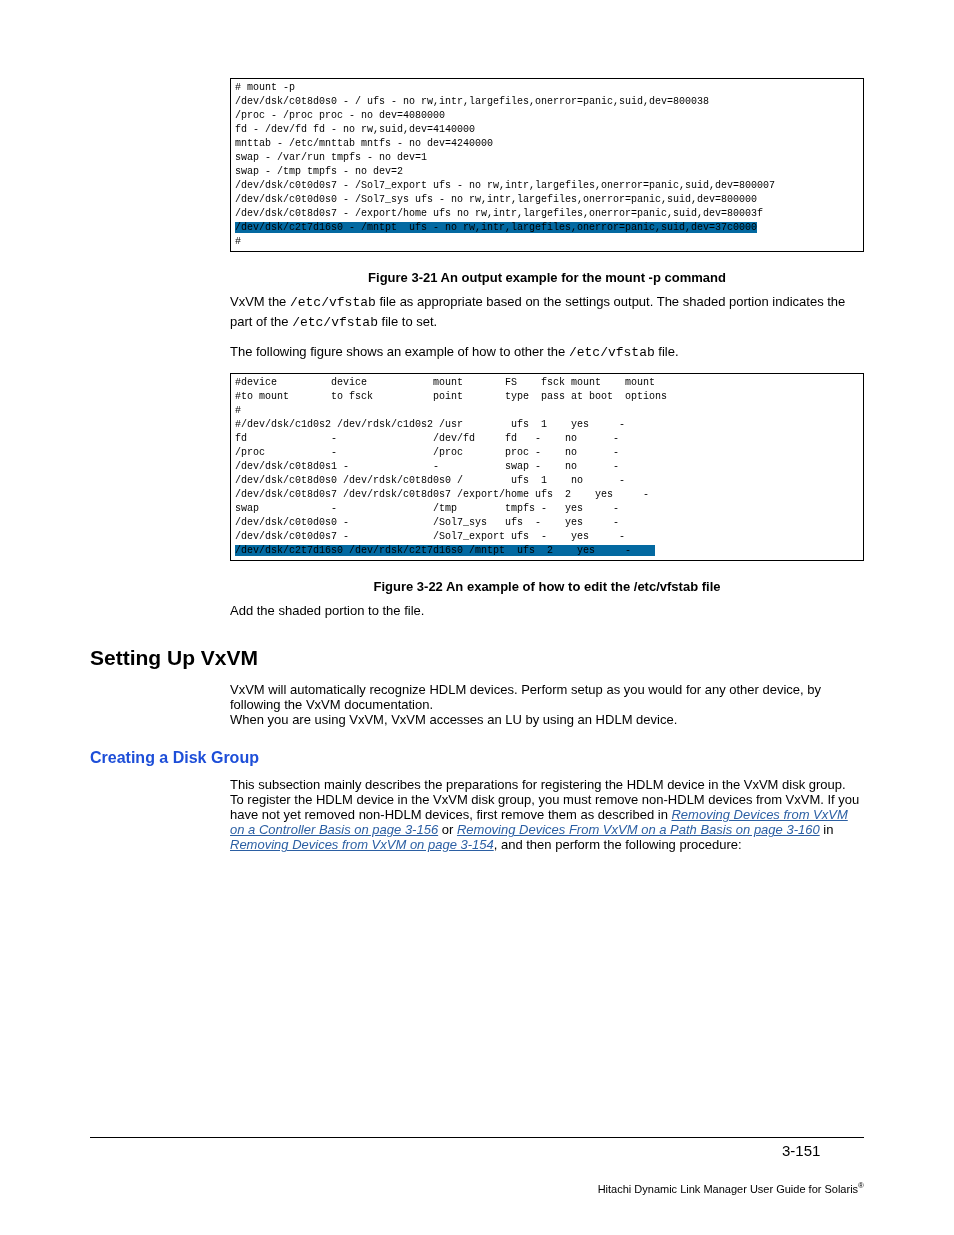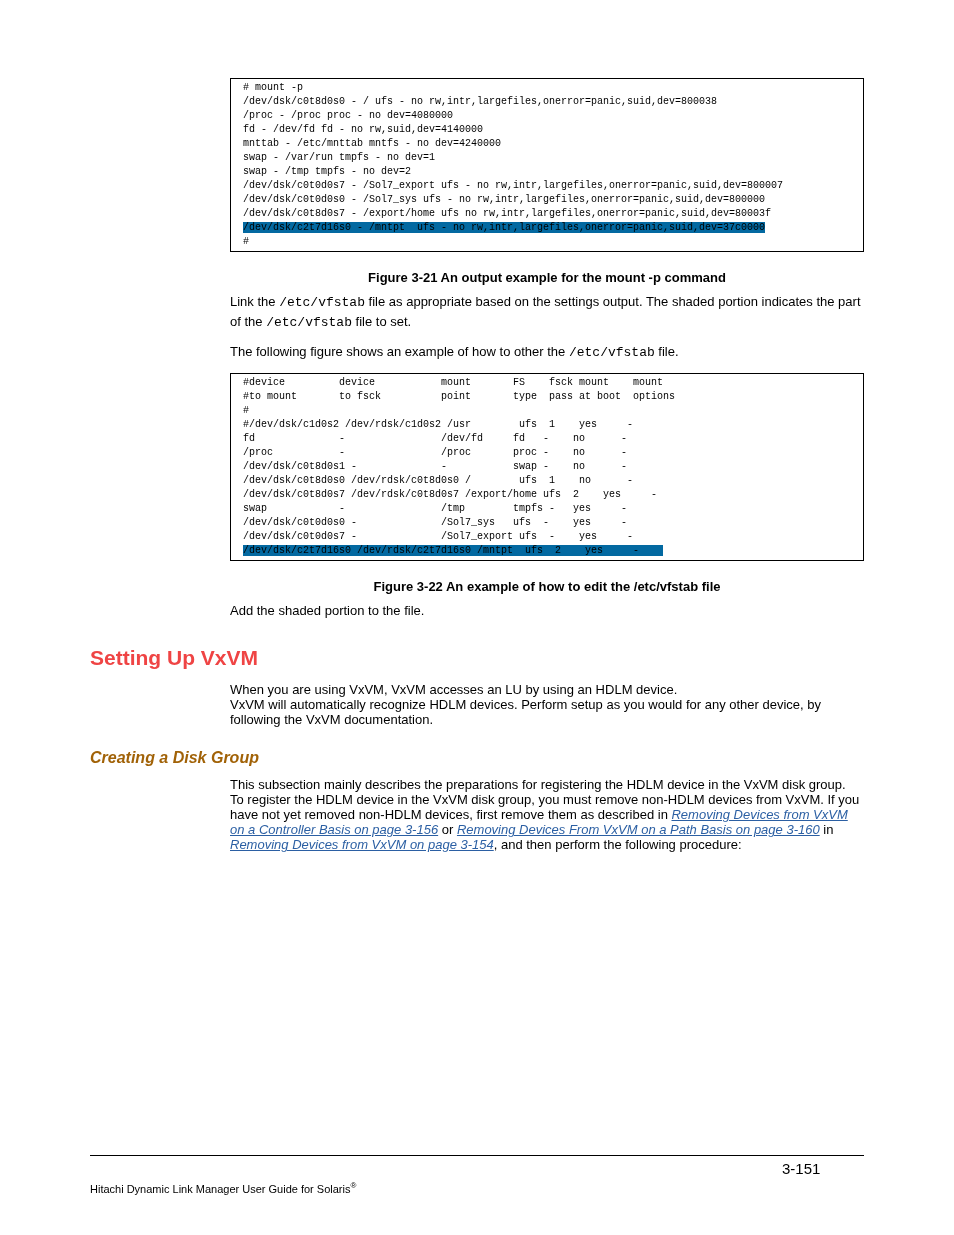--- a/index.html
+++ b/index.html
@@ -12,48 +12,47 @@
       height: 1235px;
       position: relative;
       padding: 78px 90px 40px 90px;
     }
     .content-col { margin-left: 140px; }
     .code-box {
       border: 1px solid #000;
       font-family: "Courier New", monospace;
       font-size: 10px;
       line-height: 1.4;
-      padding: 2px 12px;
+      padding: 2px 4px;
       white-space: pre;
       overflow: hidden;
       margin-bottom: 18px;
     }
     .code-box .shaded { background: #0369a1; display: inline; }
     .fig-caption {
       font-weight: bold;
       text-align: center;
       font-size: 13px;
       margin-bottom: 8px;
     }
     .content-col p { font-size: 13px; line-height: 1.45; margin-bottom: 10px; }
     .mono { font-family: "Courier New", monospace; }
     h2.section-head {
-      color: #ef4444;
+      color: #000000;
       font-size: 21px;
       font-weight: bold;
       margin-top: 26px;
       margin-bottom: 12px;
     }
     h3.subsection-head {
-      color: #a16207;
+      color: #1d4ed8;
       font-size: 16px;
       font-weight: bold;
       margin-top: 22px;
       margin-bottom: 10px;
-      font-style: italic;
     }
     .para-under-h2, .para-under-h3 { margin-left: 140px; }
     a.xref {
       color: #2b5fa3;
       text-decoration: underline;
       font-style: italic;
     }
     .footer {
       position: absolute;
       bottom: 40px;
@@ -63,21 +62,21 @@
     .footer-rule { border-top: 1px solid #000; height: 1px; margin-bottom: 4px; }
     .footer-row1 {
       display: flex;
       justify-content: space-between;
       font-size: 12px;
       padding: 0 2px;
     }
     .footer-row1 .spacer { width: 80px; }
     .footer-left { flex: 1; text-align: center; }
     .footer-page { font-size: 15px; width: 80px; }
-    .footer-row2 { text-align: left; font-size: 11px; margin-top: 4px; }
+    .footer-row2 { text-align: right; font-size: 11px; margin-top: 22px; }
     .footer-row2 sup { font-size: 8px; vertical-align: super; }
   </style>
 </head>
 <body>
 
 <div class="content-col">
   <div class="code-box"><span># mount -p
 /dev/dsk/c0t8d0s0 - / ufs - no rw,intr,largefiles,onerror=panic,suid,dev=800038
 /proc - /proc proc - no dev=4080000
 fd - /dev/fd fd - no rw,suid,dev=4140000
@@ -86,21 +85,21 @@
 swap - /tmp tmpfs - no dev=2
 /dev/dsk/c0t0d0s7 - /Sol7_export ufs - no rw,intr,largefiles,onerror=panic,suid,dev=800007
 /dev/dsk/c0t0d0s0 - /Sol7_sys ufs - no rw,intr,largefiles,onerror=panic,suid,dev=800000
 /dev/dsk/c0t8d0s7 - /export/home ufs no rw,intr,largefiles,onerror=panic,suid,dev=80003f</span>
 <span class="shaded">/dev/dsk/c2t7d16s0 - /mntpt  ufs - no rw,intr,largefiles,onerror=panic,suid,dev=37c0000</span>
 <span>#</span>
 </div>
 
   <div class="fig-caption">Figure 3-21 An output example for the mount -p command</div>
 
-  <p><span>Link the </span><span class="mono">/etc/vfstab</span><span> file as appropriate based on the settings output. The shaded portion indicates the part of the </span><span class="mono">/etc/vfstab</span><span> file to set.</span></p>
+  <p><span>VxVM the </span><span class="mono">/etc/vfstab</span><span> file as appropriate based on the settings output. The shaded portion indicates the part of the </span><span class="mono">/etc/vfstab</span><span> file to set.</span></p>
 
   <p><span>The following figure shows an example of how to other the </span><span class="mono">/etc/vfstab</span><span> file.</span></p>
 
   <div class="code-box"><span>#device         device           mount       FS    fsck mount    mount
 #to mount       to fsck          point       type  pass at boot  options
 #
 #/dev/dsk/c1d0s2 /dev/rdsk/c1d0s2 /usr        ufs  1    yes     -
 fd              -                /dev/fd     fd   -    no      -
 /proc           -                /proc       proc -    no      -
 /dev/dsk/c0t8d0s1 -              -           swap -    no      -
@@ -113,22 +112,22 @@
 </div>
 
   <div class="fig-caption">Figure 3-22 An example of how to edit the /etc/vfstab file</div>
 
   <p>Add the shaded portion to the file.</p>
 </div>
 
 <h2 class="section-head">Setting Up VxVM</h2>
 
 <div class="para-under-h2">
+  <p>VxVM will automatically recognize HDLM devices. Perform setup as you would for any other device, by following the VxVM documentation.</p>
   <p>When you are using VxVM, VxVM accesses an LU by using an HDLM device.</p>
-  <p>VxVM will automatically recognize HDLM devices. Perform setup as you would for any other device, by following the VxVM documentation.</p>
 </div>
 
 <h3 class="subsection-head">Creating a Disk Group</h3>
 
 <div class="para-under-h3">
   <p>This subsection mainly describes the preparations for registering the HDLM device in the VxVM disk group.</p>
   <p><span>To register the HDLM device in the VxVM disk group, you must remove non-HDLM devices from VxVM. If you have not yet removed non-HDLM devices, first remove them as described in </span><a href="#" class="xref">Removing Devices from VxVM on a Controller Basis on page 3-156</a><span> or </span><a href="#" class="xref">Removing Devices From VxVM on a Path Basis on page 3-160</a><span> in </span><a href="#" class="xref">Removing Devices from VxVM on page 3-154</a><span>, and then perform the following procedure:</span></p>
 </div>
 
 <div class="footer">

